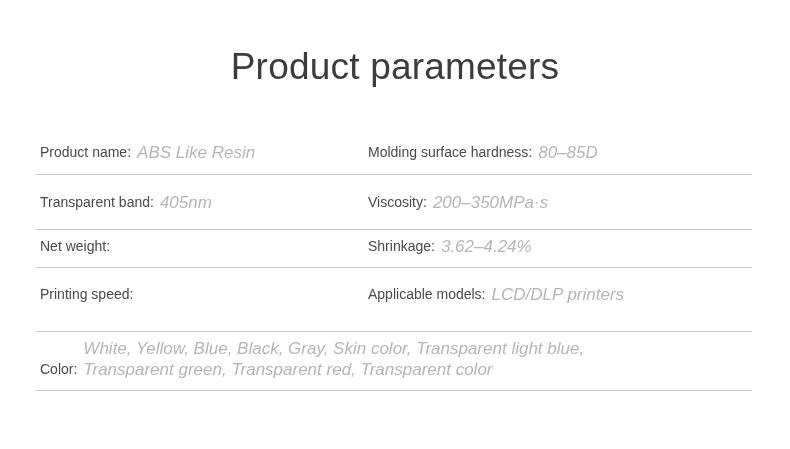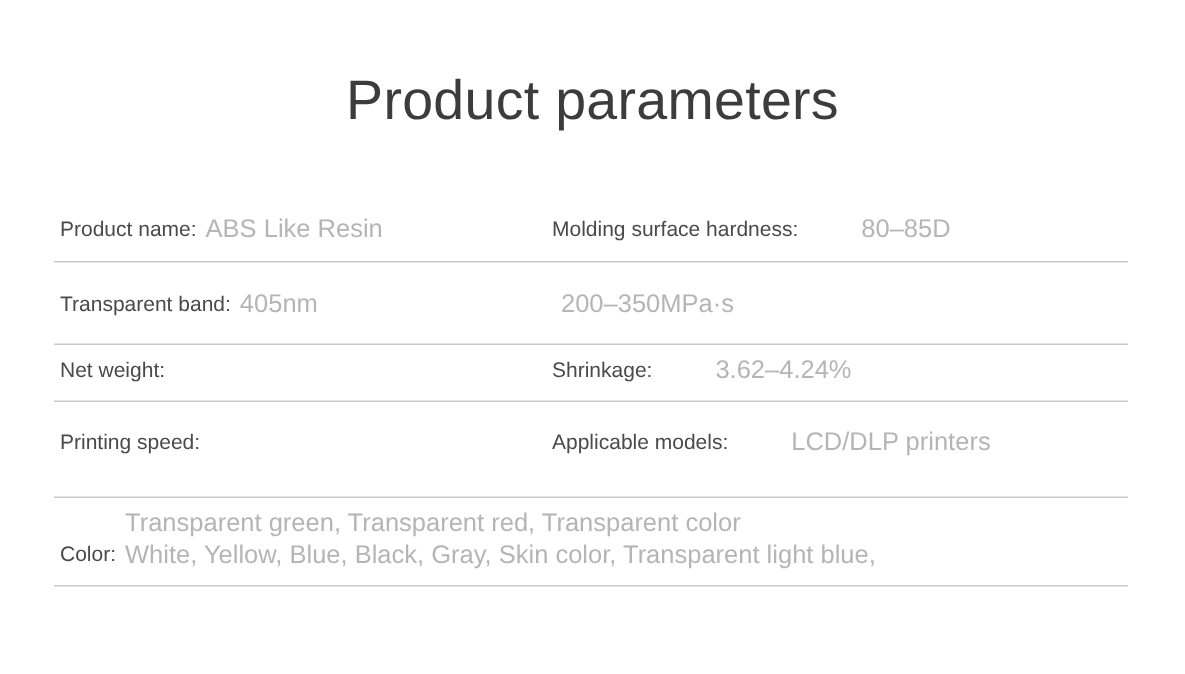--- a/index.html
+++ b/index.html
@@ -61,21 +61,20 @@
     padding-left: 4px;
   }
   .col-right {
     flex: 1 1 auto;
     box-sizing: border-box;
     padding-left: 332px;
   }
   .col-right-inner {
     margin-left: -332px;
     padding-left: 0;
-    gap: 36px;
   }
 
   
   .field {
     display: flex;
     align-items: flex-end;
     white-space: nowrap;
   }
   .label {
     font-size: 14px;
@@ -84,20 +83,21 @@
     line-height: 21px;
     flex: 0 0 auto;
   }
   .value {
     font-size: 17px;
     font-weight: 400;
     color: #b5b5b5;
     line-height: 21px;
     margin-left: 6px;
     flex: 0 1 auto;
+    font-style: italic;
   }
   .value-stack {
     display: flex;
     flex-direction: column;
     margin-left: 6px;
   }
   .value-stack .value {
     margin-left: 0;
   }
 
@@ -139,20 +139,21 @@
     <div class="row row-2">
       <div class="row-cols">
         <div class="col-left">
           <div class="field">
             <span class="label">Transparent band:</span>
             <span class="value">405nm</span>
           </div>
         </div>
         <div class="col-right">
           <div class="field col-right-inner">
+            <span class="label">Viscosity:</span>
             <span class="value">200–350MPa·s</span>
           </div>
         </div>
       </div>
     </div>
 
     <div class="row row-3">
       <div class="row-cols">
         <div class="col-left">
           <div class="field">
@@ -181,20 +182,20 @@
             <span class="value">LCD/DLP printers</span>
           </div>
         </div>
       </div>
     </div>
 
     <div class="row row-5">
       <div class="field" style="padding-left:4px;">
         <span class="label">Color:</span>
         <span class="value-stack">
+          <span class="value">White, Yellow, Blue, Black, Gray, Skin color, Transparent light blue,</span>
           <span class="value">Transparent green, Transparent red, Transparent color</span>
-          <span class="value">White, Yellow, Blue, Black, Gray, Skin color, Transparent light blue,</span>
         </span>
       </div>
     </div>
 
   </div>
 </div>
 
 </body></html>

